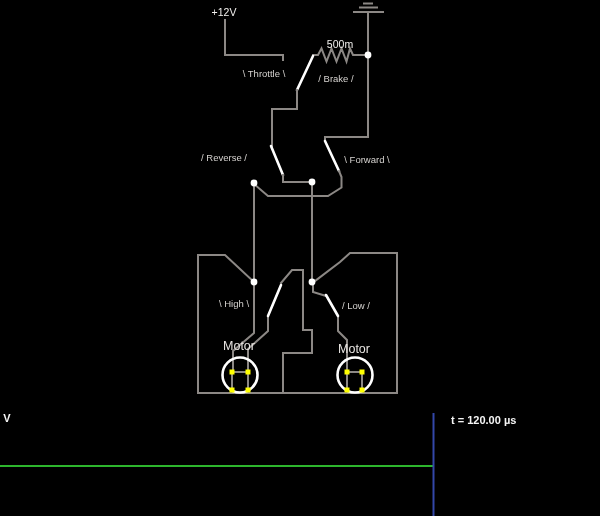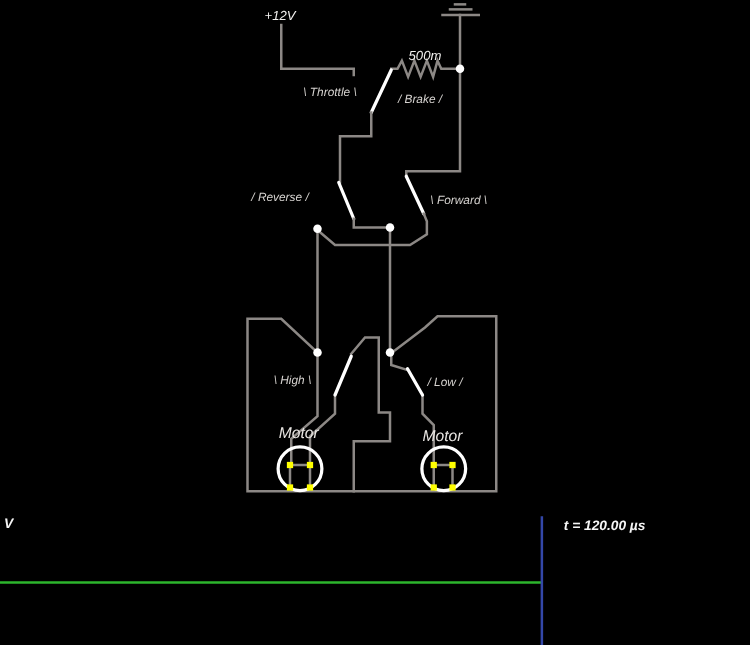--- a/index.html
+++ b/index.html
@@ -1,17 +1,17 @@
 <!DOCTYPE html>
 <html><head>
 <meta charset="utf-8">
 <style>
   html,body{margin:0;padding:0;background:#000;width:600px;height:516px;overflow:hidden;}
   #stage{position:relative;width:600px;height:516px;background:#000;
-         font-family:"Liberation Sans", sans-serif;font-style:italic;}
+         font-family:"Liberation Sans", sans-serif;}
   svg{position:absolute;left:0;top:0;}
   .wire{stroke:#8c8885;stroke-width:2;fill:none;stroke-linecap:square;}
   .lever{stroke:#ffffff;stroke-width:2.6;fill:none;stroke-linecap:round;}
   .node{fill:#ffffff;stroke:none;}
   .term{fill:#ffff00;stroke:none;}
   .motor-ring{stroke:#ffffff;stroke-width:2.6;fill:none;}
   .lbl{fill:#d6d3d0;font-size:9.5px;}
   .val{fill:#f2f0ee;font-size:10.5px;}
   .comp{fill:#e8e5e2;font-size:12.5px;}
   .scopetxt{fill:#f5f5f5;font-size:11px;font-weight:700;}

